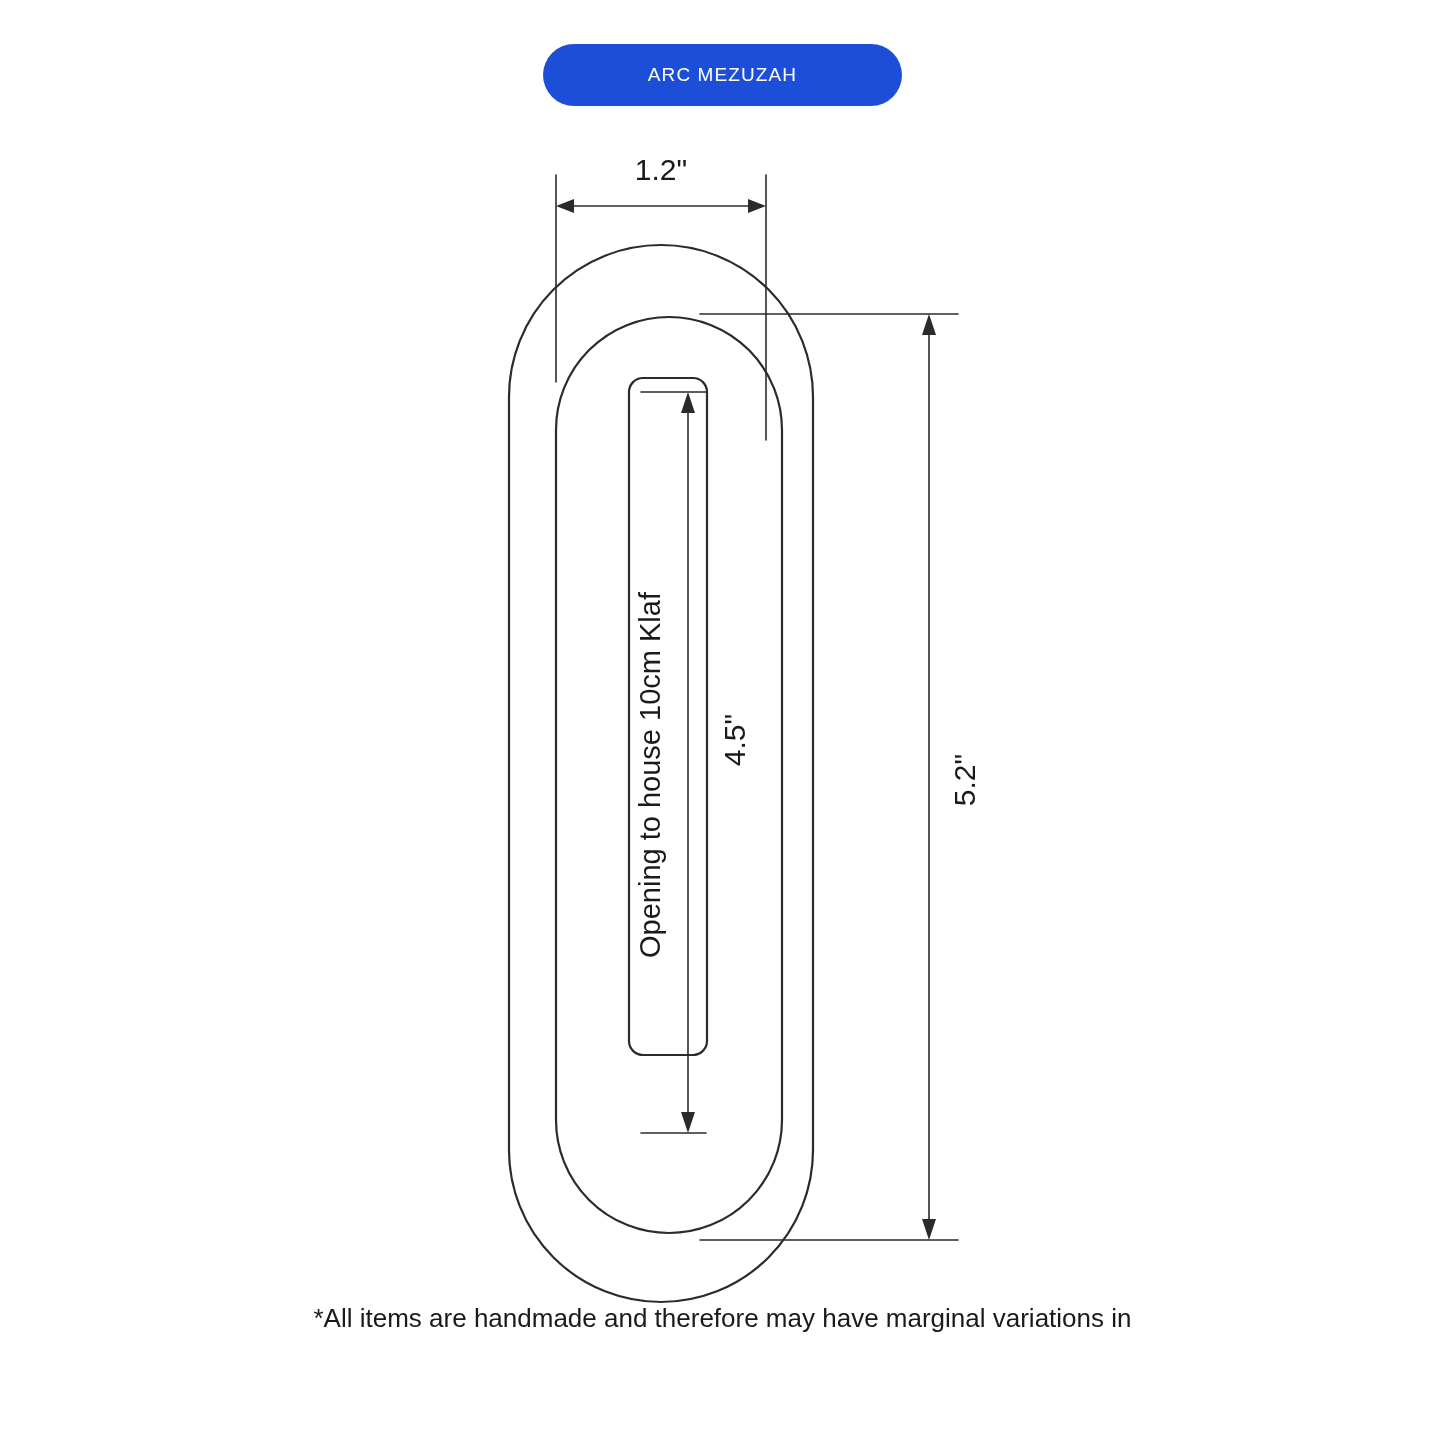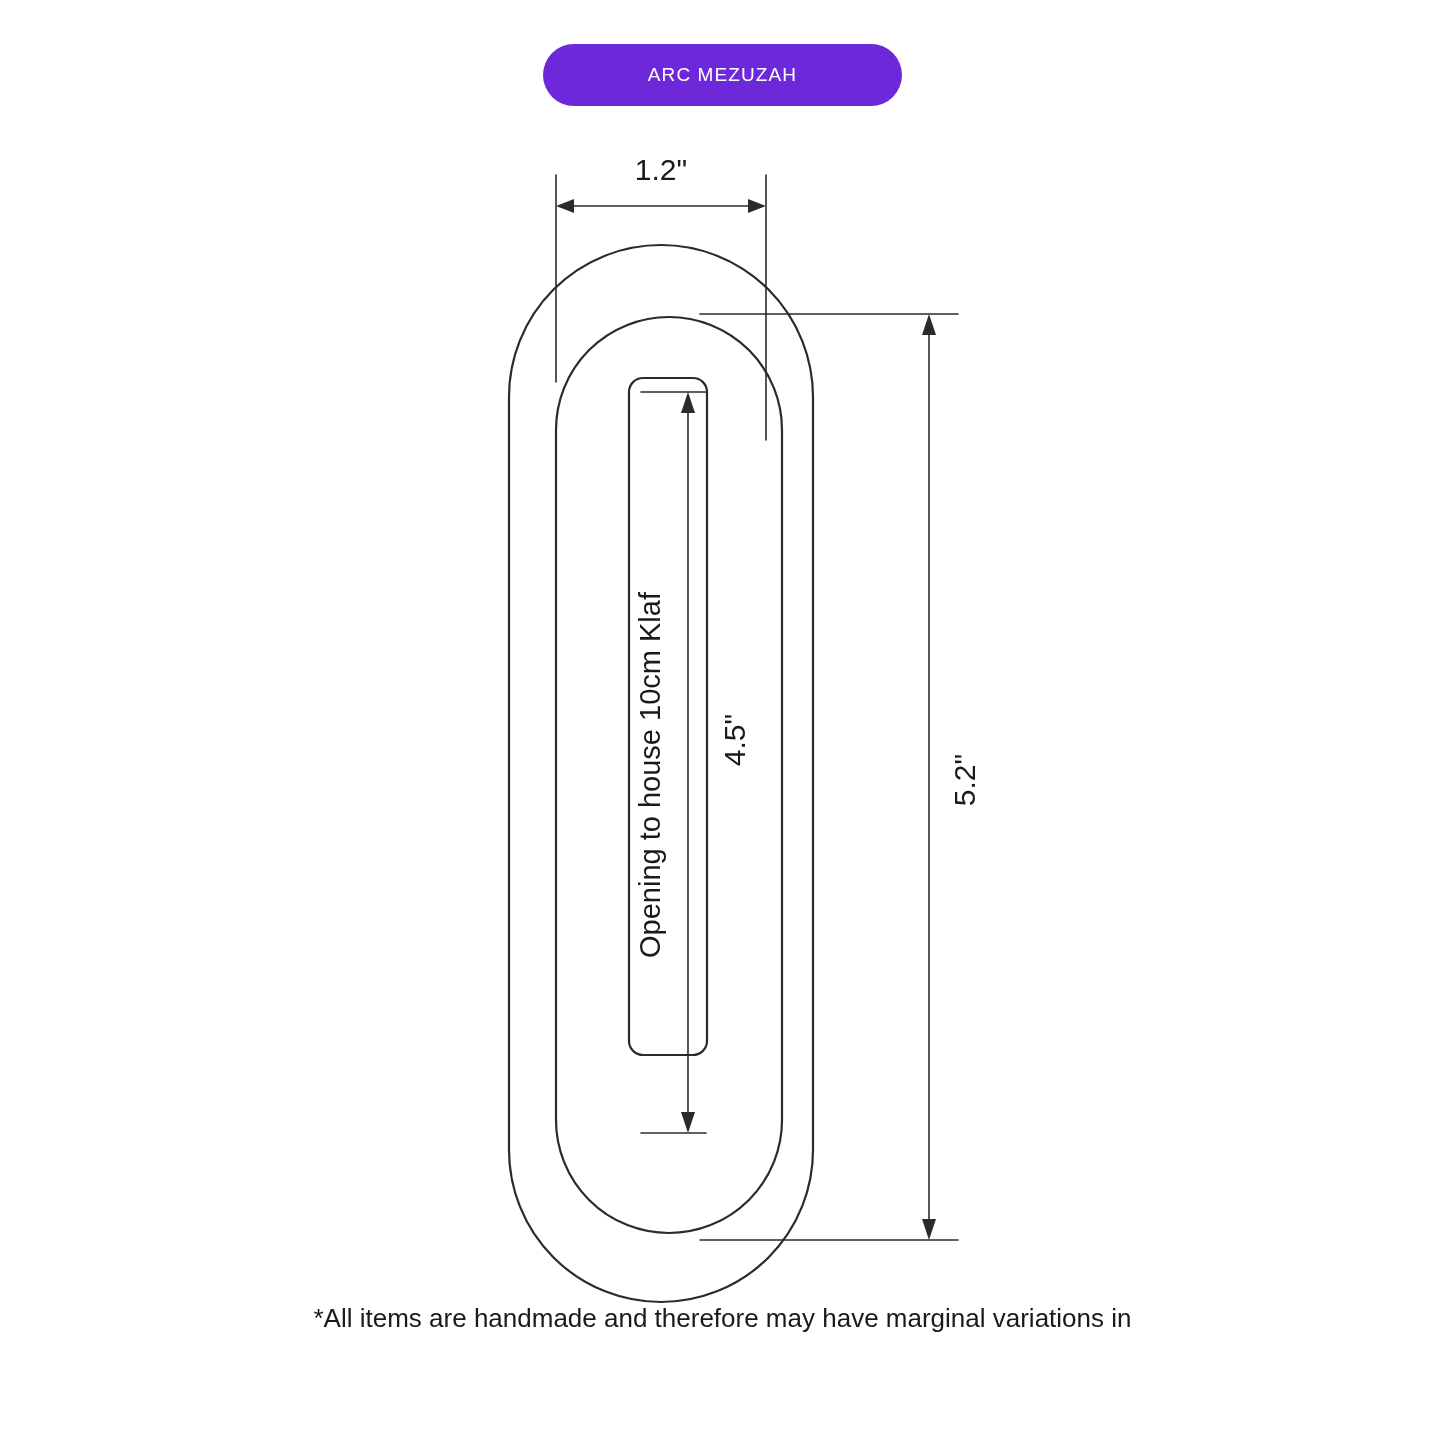--- a/index.html
+++ b/index.html
@@ -16,21 +16,21 @@
     overflow: hidden;
   }
 
   
   #title-pill {
     position: absolute;
     left: 543px;
     top: 44px;
     width: 359px;
     height: 62px;
-    background: #6d28d9;
+    background: #1d4ed8;
     border-radius: 31px;
     display: flex;
     align-items: center;
     justify-content: center;
   }
   #title-pill .title-text {
     color: #ffffff;
     font-size: 19px;
     letter-spacing: 1.1px;
     font-weight: 400;

